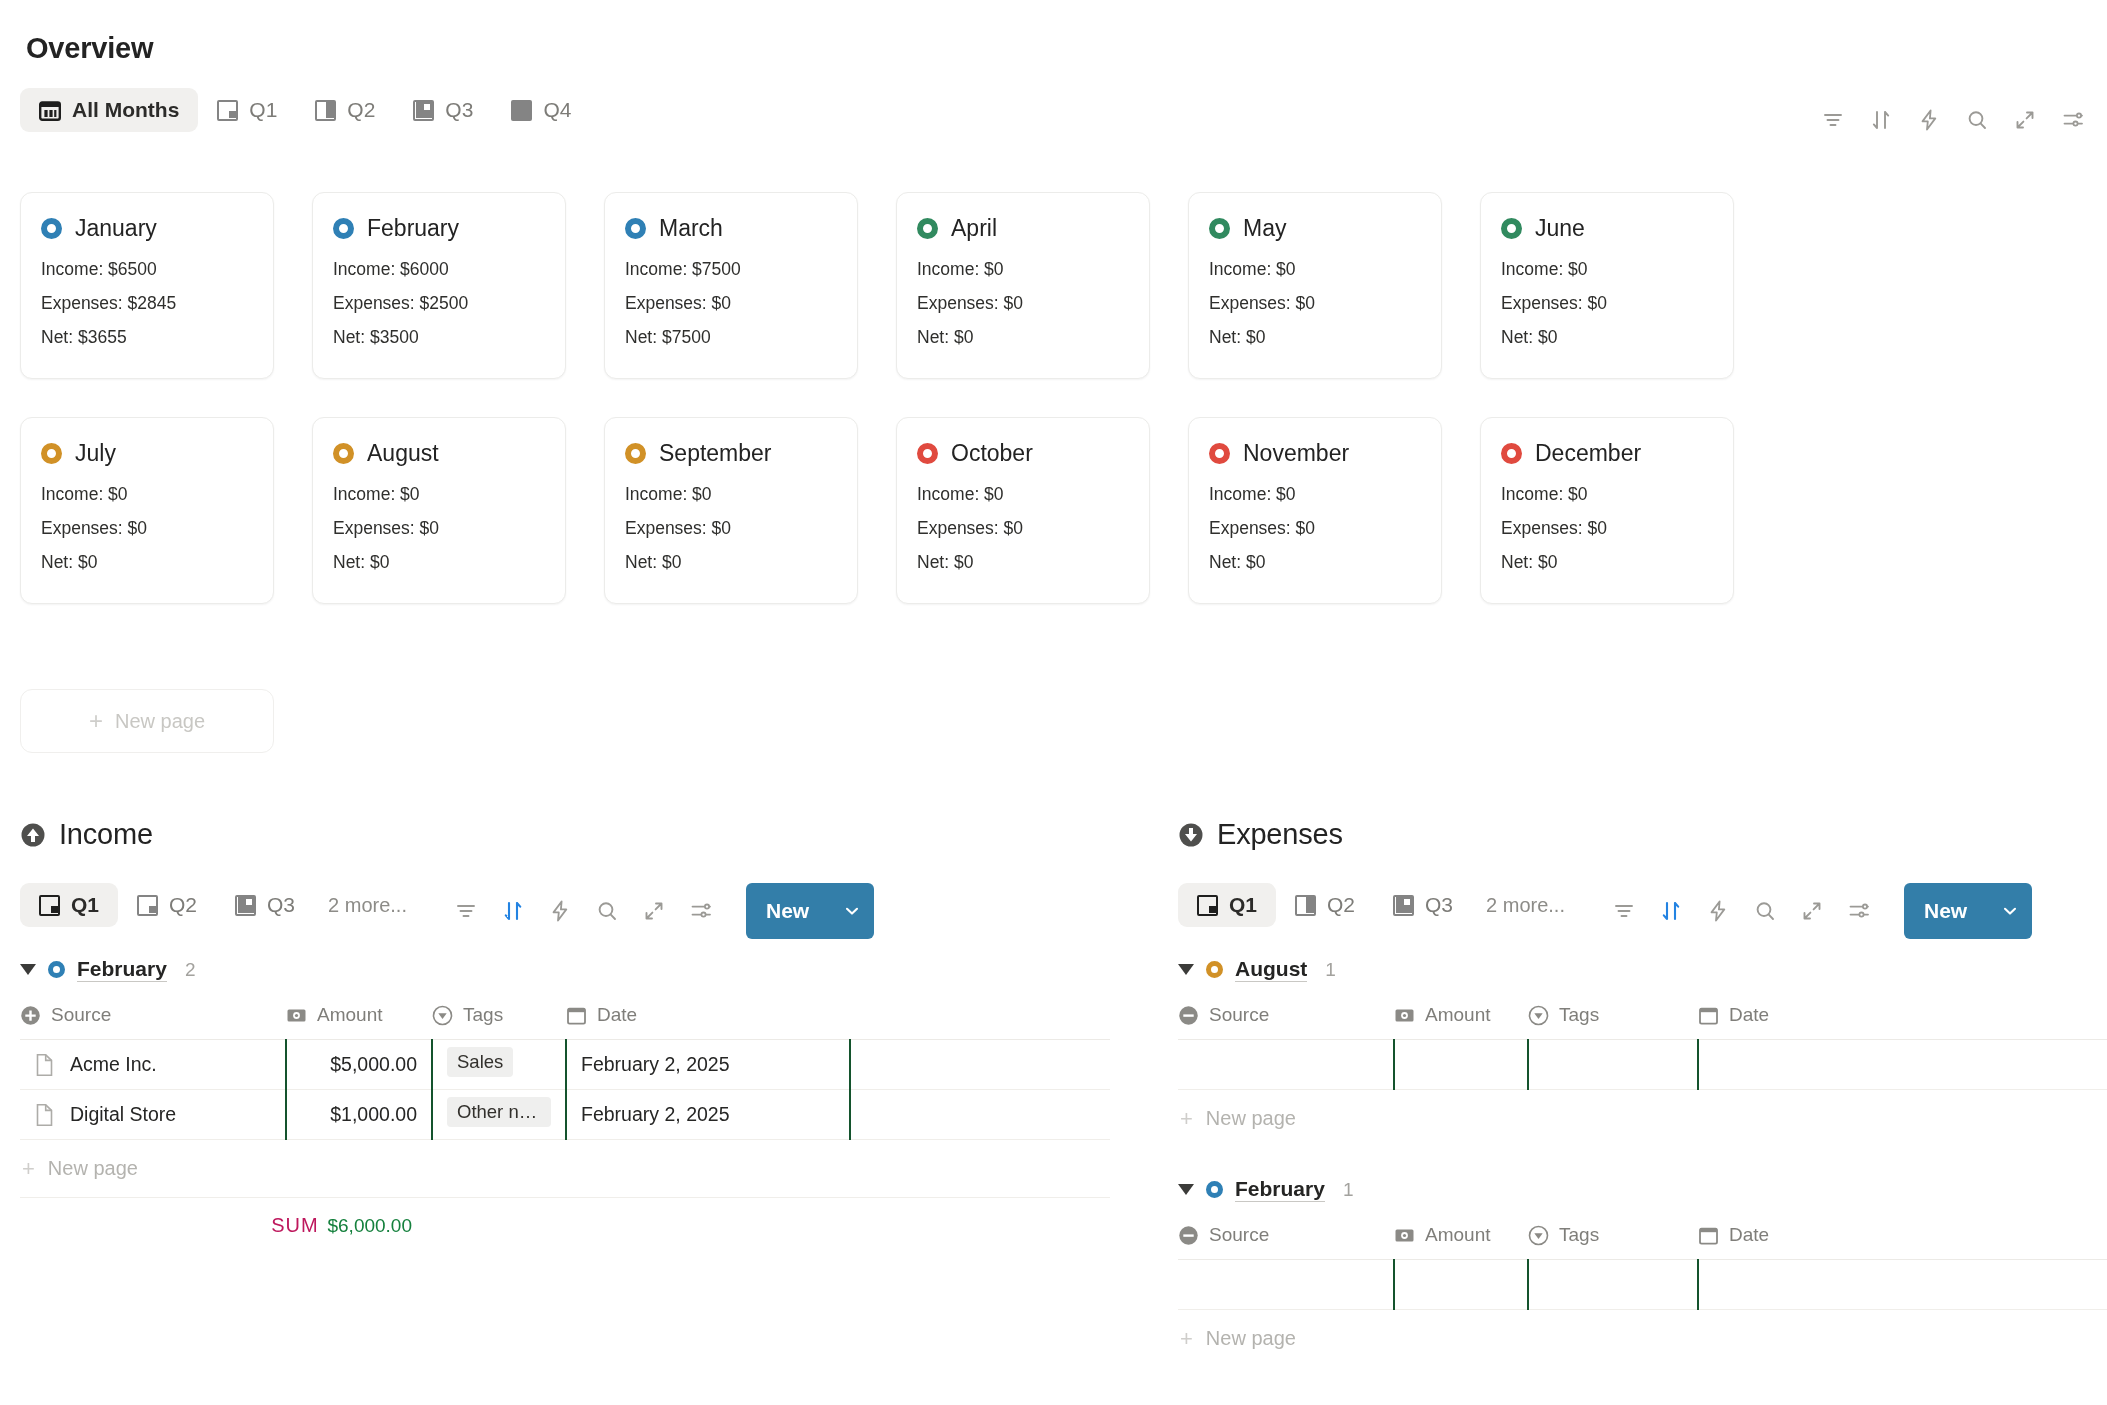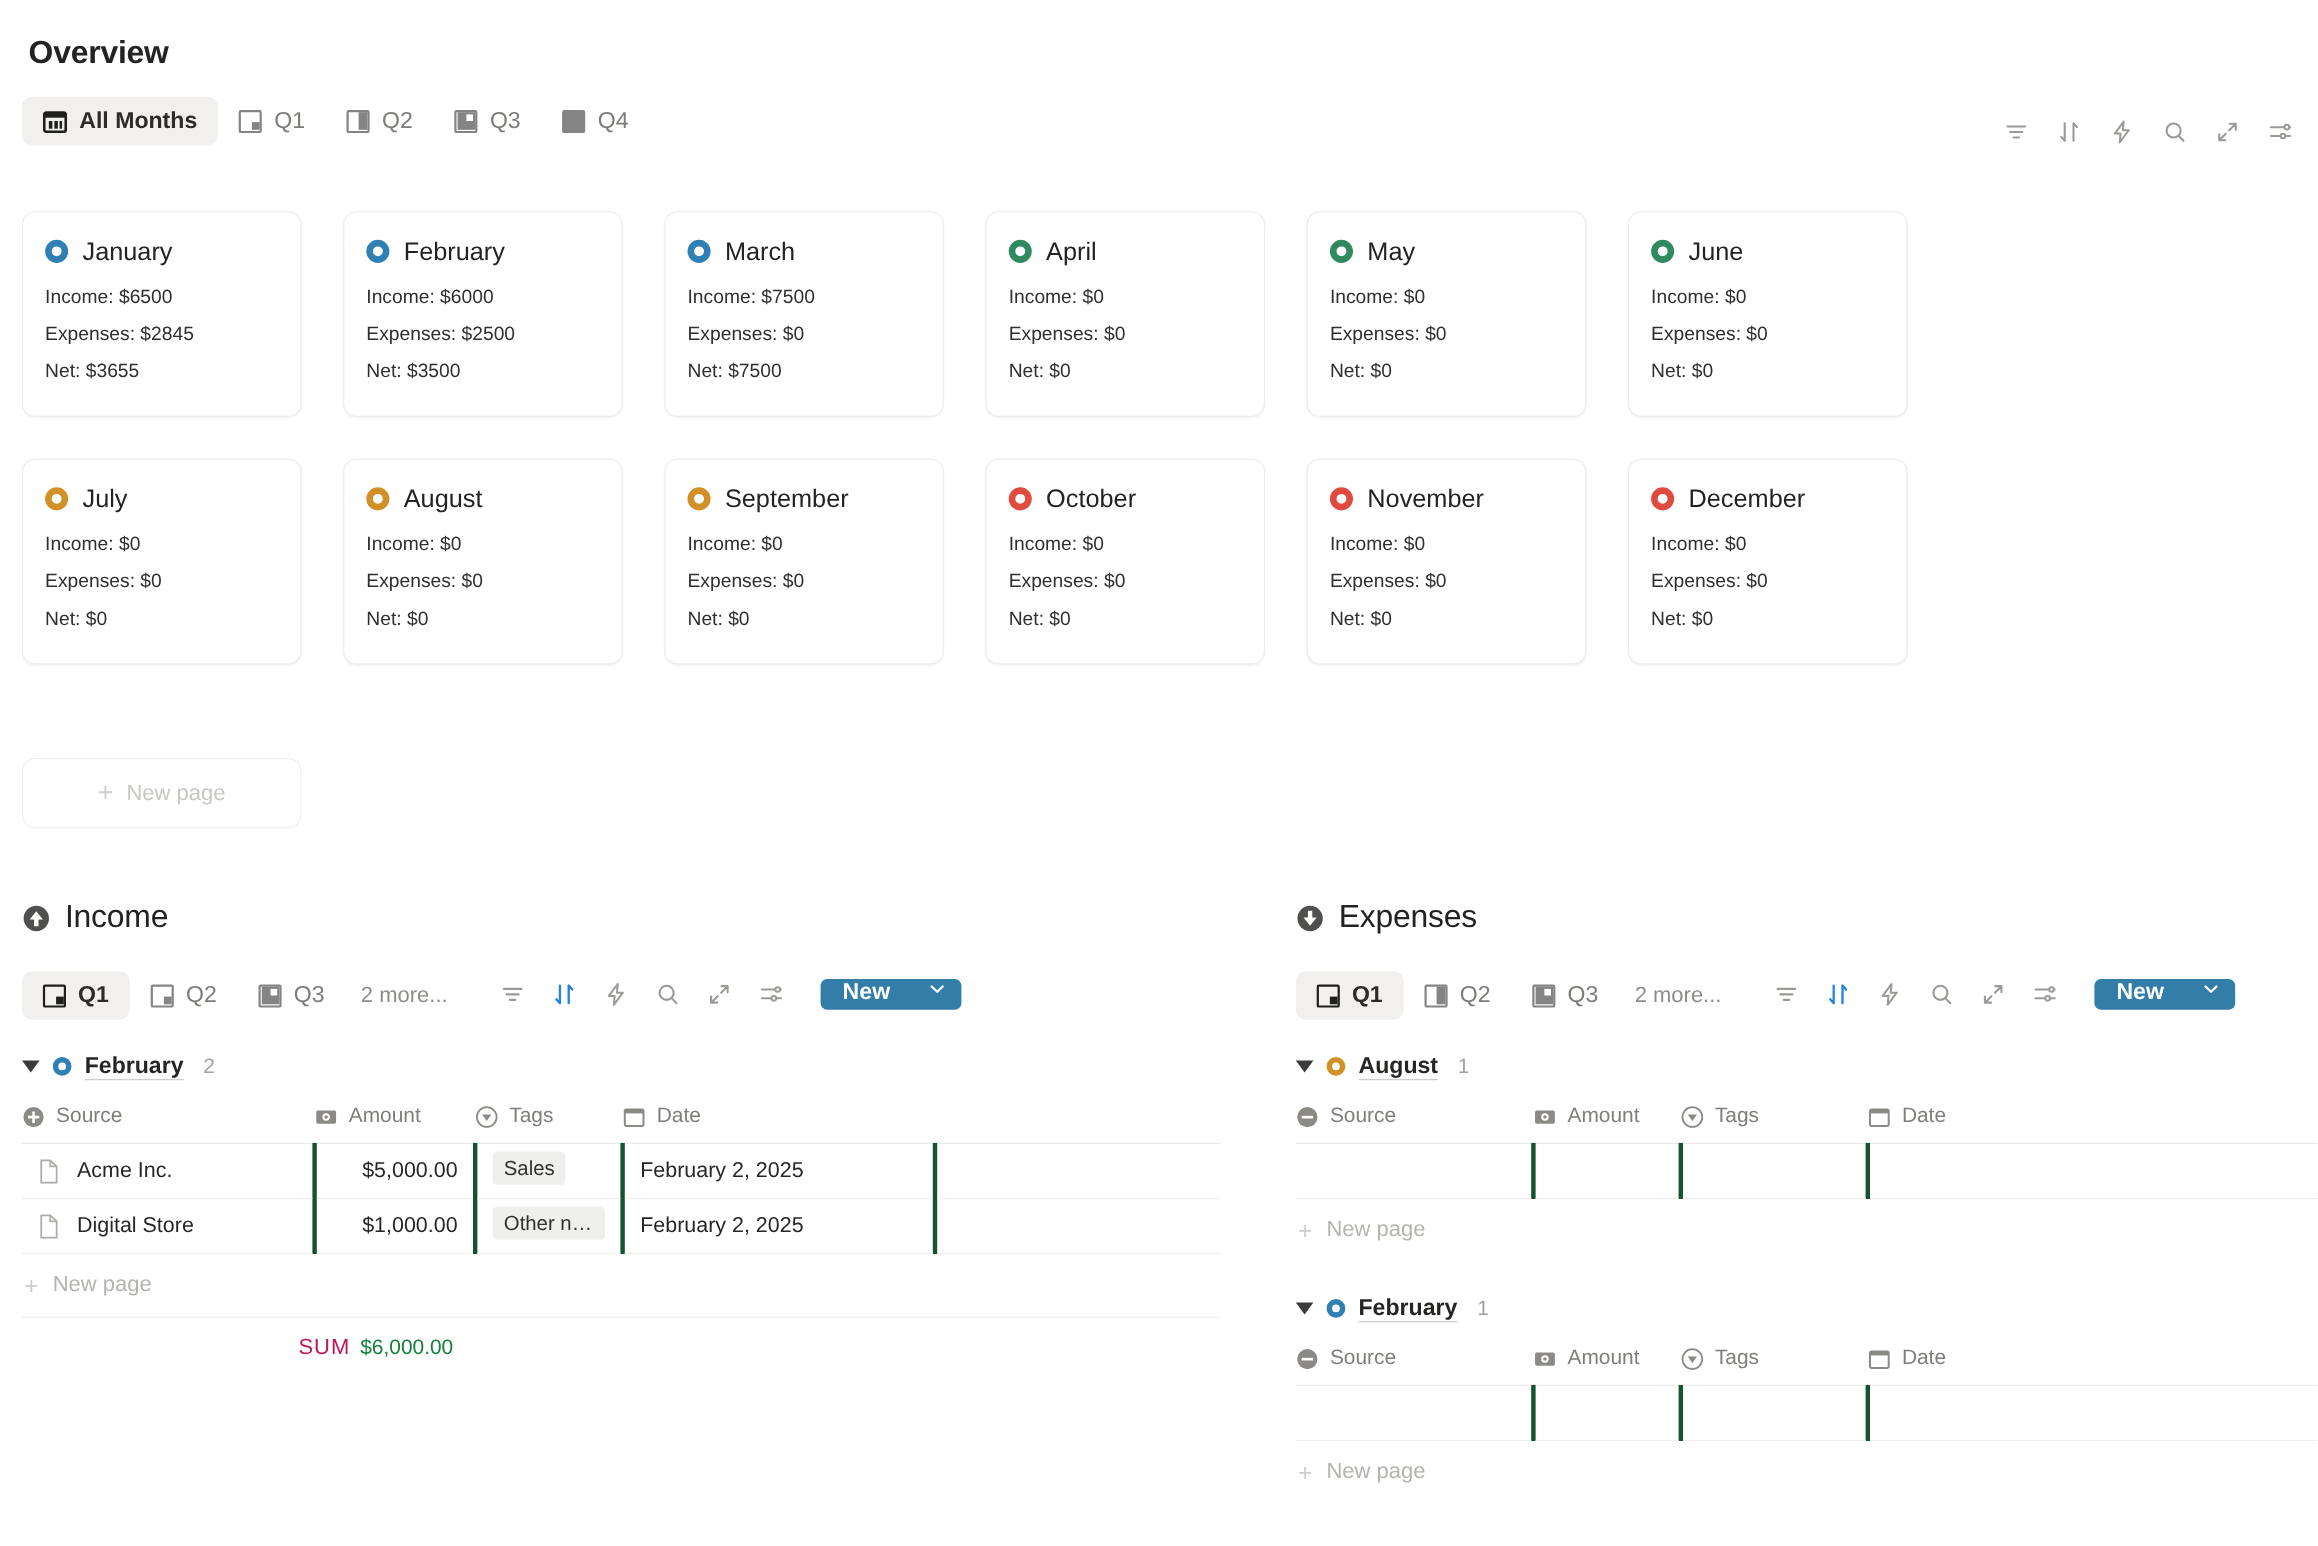--- a/index.html
+++ b/index.html
@@ -80,22 +80,22 @@
 
   .sec-title { display: flex; align-items: center; gap: 13px; margin-bottom: 32px; }
   .sec-title h2 { font-size: 29px; font-weight: 400; letter-spacing: -0.2px; color: #232323; }
   .arrow-badge { width: 26px; height: 26px; flex:0 0 auto; }
 
   .sec-tabs { display: flex; align-items: center; position: relative; height: 44px; }
   .more-tab { font-size: 20px; color: #8d8c88; padding: 9px 14px; cursor: pointer; white-space: nowrap; }
 
   .sec-toolbar { position: absolute; display: flex; align-items: center; gap: 23px; top: 0; }
   .new-btn {
-    display: flex; align-items: flex-start; background: #337ea9; border-radius: 6px;
-    overflow: hidden; height: 28px; cursor: pointer; margin-left: 10px;
+    display: flex; align-items: center; background: #337ea9; border-radius: 6px;
+    overflow: hidden; height: 56px; cursor: pointer; margin-left: 10px;
   }
   .new-btn .lbl { color: #fff; font-size: 21px; font-weight: 600; padding: 0 20px;
                   display:flex; align-items:center; }
   .new-btn .div { width: 1px; background: rgba(255,255,255,0.35); }
   .new-btn .chev { display:flex; align-items:center; padding: 0 13px; }
 
   
   .group-head { display: flex; align-items: center; gap: 12px; margin-top: 30px; }
   .tri { width: 0; height: 0; border-left: 8px solid transparent; border-right: 8px solid transparent;
          border-top: 11px solid #3b3b39; cursor: pointer; }
@@ -105,21 +105,21 @@
 
   
   table.db { border-collapse: collapse; width: 100%; margin-top: 22px; table-layout: fixed; }
   table.db th {
     text-align: left; font-weight: 400; font-size: 19px; color: #7f7e7a;
     padding: 0 0 13px 0; border-bottom: 1px solid #eceae6; white-space: nowrap;
   }
   table.db th .thin { display: flex; align-items: center; gap: 10px; }
   table.db td {
     font-size: 19.5px; color: #262625; height: 50px; padding: 0 14px;
-    border-bottom: 1px solid #f0eeea; border-right: 4px solid #14532d;
+    border-bottom: 1px solid #f0eeea; border-right: 2px solid #14532d;
     white-space: nowrap; overflow: hidden;
   }
   table.db td:last-child { border-right: none; }
   td.src { padding-left: 0; display: table-cell; }
   .srcwrap { display:flex; align-items:center; gap: 15px; }
   .amount { text-align: right; }
   .tag { display: inline-block; background: #efefee; border-radius: 4px; padding: 4px 10px;
          font-size: 18.5px; color: #32302c; max-width: 100%; overflow:hidden; text-overflow: ellipsis; }
   .row-newpage { display: flex; align-items: center; gap: 13px; color: #b4b3af; font-size: 20px;
                  padding: 17px 0 17px 2px; cursor: pointer; border-bottom: 1px solid #f0eeea; }

